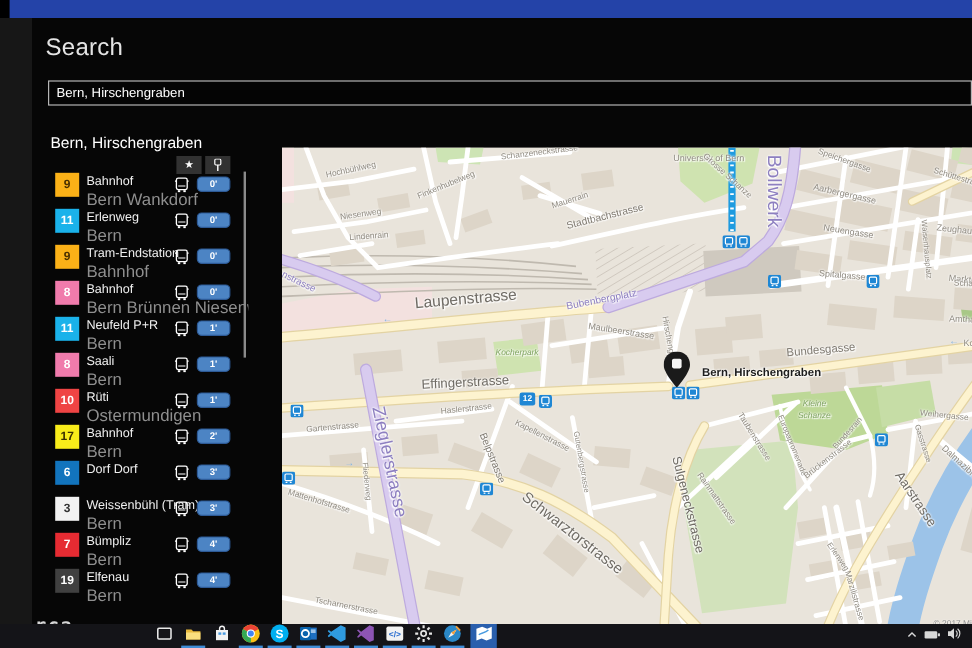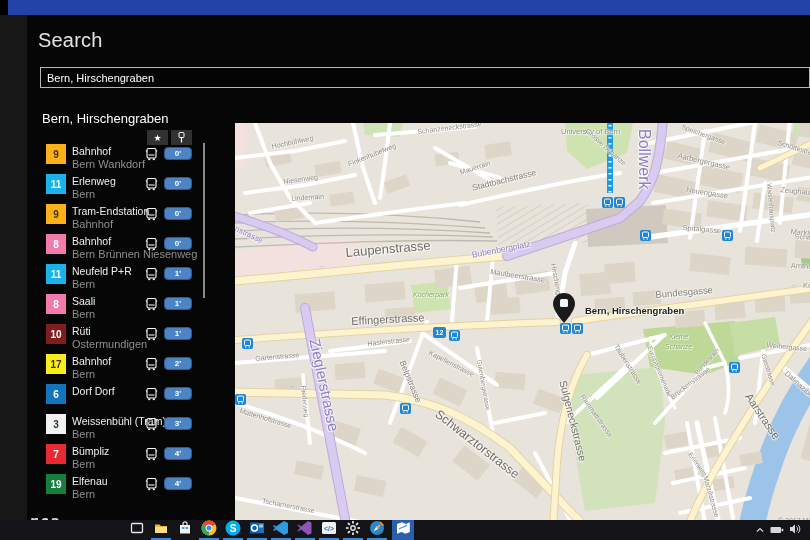--- a/index.html
+++ b/index.html
@@ -13,21 +13,21 @@
     border:1px solid #b5b5b5;color:#fff;font-size:11px;padding:0 6px;outline:none;}
   #results-heading{position:absolute;left:15px;top:96px;font-size:13px;color:#fff;}
   .tool-btn{position:absolute;top:115px;width:21px;height:15px;background:#323232;color:#fff;
     font-size:9px;display:flex;align-items:center;justify-content:center;cursor:pointer;}
   #fav-btn{left:120px;} #pin-btn{left:144px;}
   #transit-list{position:absolute;left:0;top:128px;width:180px;height:362px;overflow:hidden;}
   .t-row{position:absolute;left:0;width:180px;height:30px;}
   .t-badge{position:absolute;left:19px;top:1px;width:20px;height:20px;display:flex;align-items:center;
     justify-content:center;font-size:10px;font-weight:bold;}
   .t-name{position:absolute;left:45px;top:2px;font-size:10.5px;color:#efefef;white-space:nowrap;}
-  .t-place{position:absolute;left:45px;top:15px;font-size:11px;color:#8f8f8f;white-space:nowrap;}
+  .t-place{position:absolute;left:45px;top:15px;font-size:14px;color:#8f8f8f;white-space:nowrap;}
   .t-bus{position:absolute;left:118px;top:4px;}
   .t-eta{position:absolute;left:137px;top:4px;width:28px;height:13px;background:#4c84c4;border:1px solid #2d5a96;
     border-radius:4px;color:#fff;font-size:8px;font-weight:bold;display:flex;align-items:center;justify-content:center;}
   #list-scrollbar{position:absolute;left:176px;top:128px;width:2px;height:155px;background:#8a8a8a;}
   #fragment{position:absolute;left:2px;top:497px;width:40px;height:22px;overflow:hidden;color:#d6d6d6;
     font-family:"DejaVu Sans Mono",monospace;font-size:16px;font-weight:bold;letter-spacing:1px;}
   #map{position:absolute;left:208px;top:108px;width:602px;height:406px;background:#e9e4db;overflow:hidden;cursor:grab;}
   .mlabel{position:absolute;white-space:nowrap;color:#8f8a80;transform-origin:0 0;
     text-shadow:0 0 2px #fff,0 0 2px #fff,1px 1px 1px #fff;}
   .mlabel.major{color:#6f6b64;}
@@ -153,21 +153,21 @@
               <rect x="2" y="1.5" width="9" height="9.5" rx="1.5" fill="none" stroke="#fff" stroke-width="1.1"></rect>
               <line x1="3.5" y1="8" x2="9.5" y2="8" stroke="#fff" stroke-width="1"></line>
               <rect x="3.2" y="11.5" width="2" height="1.6" fill="#fff"></rect>
               <rect x="7.8" y="11.5" width="2" height="1.6" fill="#fff"></rect>
               <line x1="0.8" y1="4" x2="2" y2="4" stroke="#fff" stroke-width="1"></line>
               <line x1="11" y1="4" x2="12.2" y2="4" stroke="#fff" stroke-width="1"></line>
             </svg></span>
           <div class="t-eta">1'</div>
         </div>
         <div class="t-row" style="top: 180px;">
-          <div class="t-badge" style="background:#7f1d1d;color:#ffffff">10</div>
+          <div class="t-badge" style="background:#ef4444;color:#ffffff">10</div>
           <div class="t-name">Rüti</div>
           <div class="t-place">Ostermundigen</div>
           <span class="t-bus"><svg width="13" height="14" viewBox="0 0 13 14">
               <rect x="2" y="1.5" width="9" height="9.5" rx="1.5" fill="none" stroke="#fff" stroke-width="1.1"></rect>
               <line x1="3.5" y1="8" x2="9.5" y2="8" stroke="#fff" stroke-width="1"></line>
               <rect x="3.2" y="11.5" width="2" height="1.6" fill="#fff"></rect>
               <rect x="7.8" y="11.5" width="2" height="1.6" fill="#fff"></rect>
               <line x1="0.8" y1="4" x2="2" y2="4" stroke="#fff" stroke-width="1"></line>
               <line x1="11" y1="4" x2="12.2" y2="4" stroke="#fff" stroke-width="1"></line>
             </svg></span>
@@ -223,21 +223,21 @@
               <rect x="2" y="1.5" width="9" height="9.5" rx="1.5" fill="none" stroke="#fff" stroke-width="1.1"></rect>
               <line x1="3.5" y1="8" x2="9.5" y2="8" stroke="#fff" stroke-width="1"></line>
               <rect x="3.2" y="11.5" width="2" height="1.6" fill="#fff"></rect>
               <rect x="7.8" y="11.5" width="2" height="1.6" fill="#fff"></rect>
               <line x1="0.8" y1="4" x2="2" y2="4" stroke="#fff" stroke-width="1"></line>
               <line x1="11" y1="4" x2="12.2" y2="4" stroke="#fff" stroke-width="1"></line>
             </svg></span>
           <div class="t-eta">4'</div>
         </div>
         <div class="t-row" style="top: 330px;">
-          <div class="t-badge" style="background:#15803d;color:#ffffff">19</div>
+          <div class="t-badge" style="background:#404040;color:#ffffff">19</div>
           <div class="t-name">Elfenau</div>
           <div class="t-place">Bern</div>
           <span class="t-bus"><svg width="13" height="14" viewBox="0 0 13 14">
               <rect x="2" y="1.5" width="9" height="9.5" rx="1.5" fill="none" stroke="#fff" stroke-width="1.1"></rect>
               <line x1="3.5" y1="8" x2="9.5" y2="8" stroke="#fff" stroke-width="1"></line>
               <rect x="3.2" y="11.5" width="2" height="1.6" fill="#fff"></rect>
               <rect x="7.8" y="11.5" width="2" height="1.6" fill="#fff"></rect>
               <line x1="0.8" y1="4" x2="2" y2="4" stroke="#fff" stroke-width="1"></line>
               <line x1="11" y1="4" x2="12.2" y2="4" stroke="#fff" stroke-width="1"></line>
             </svg></span>

